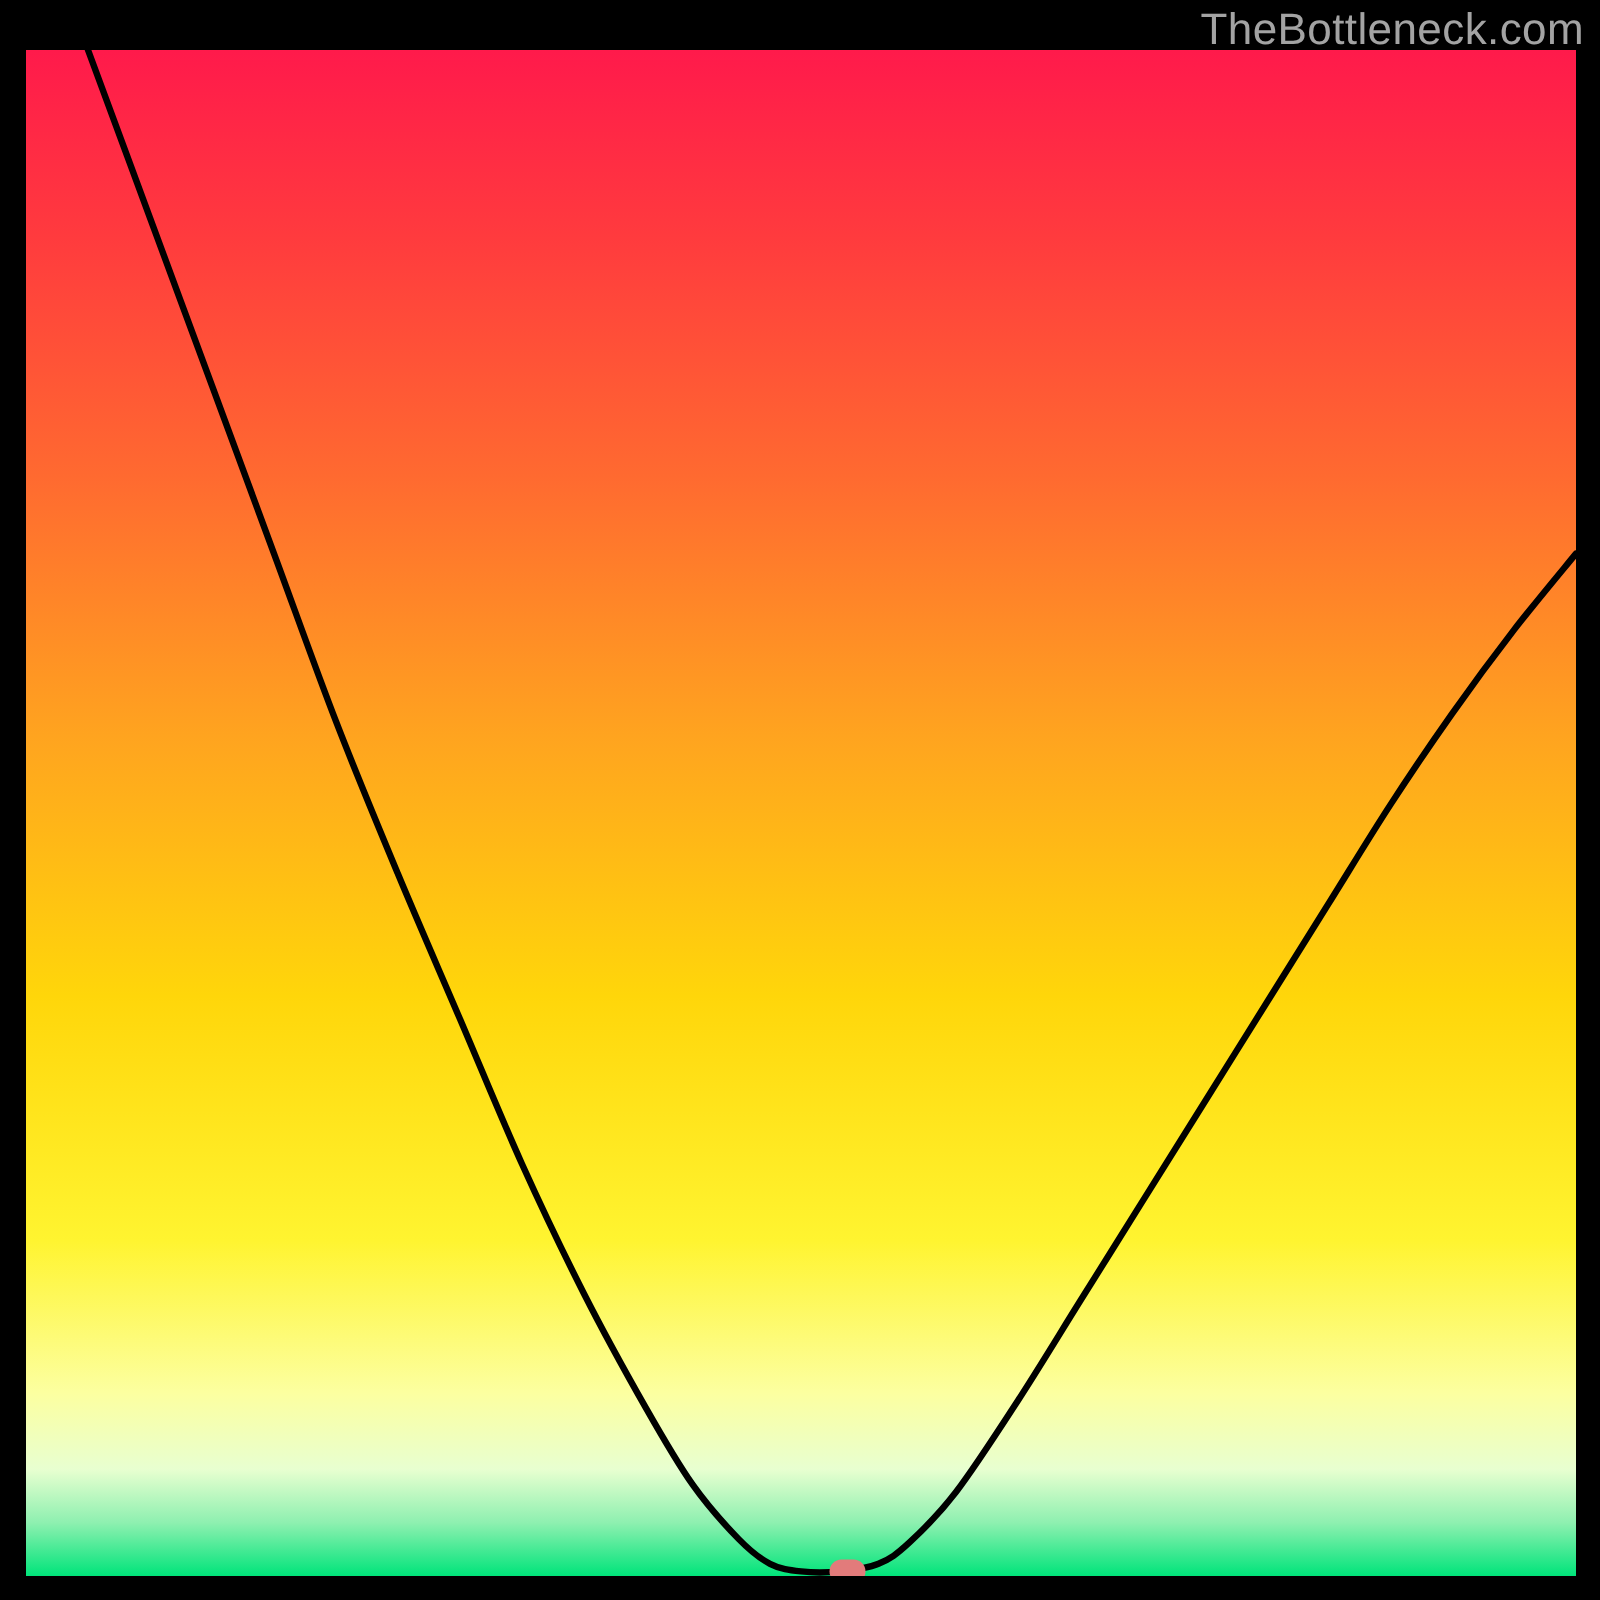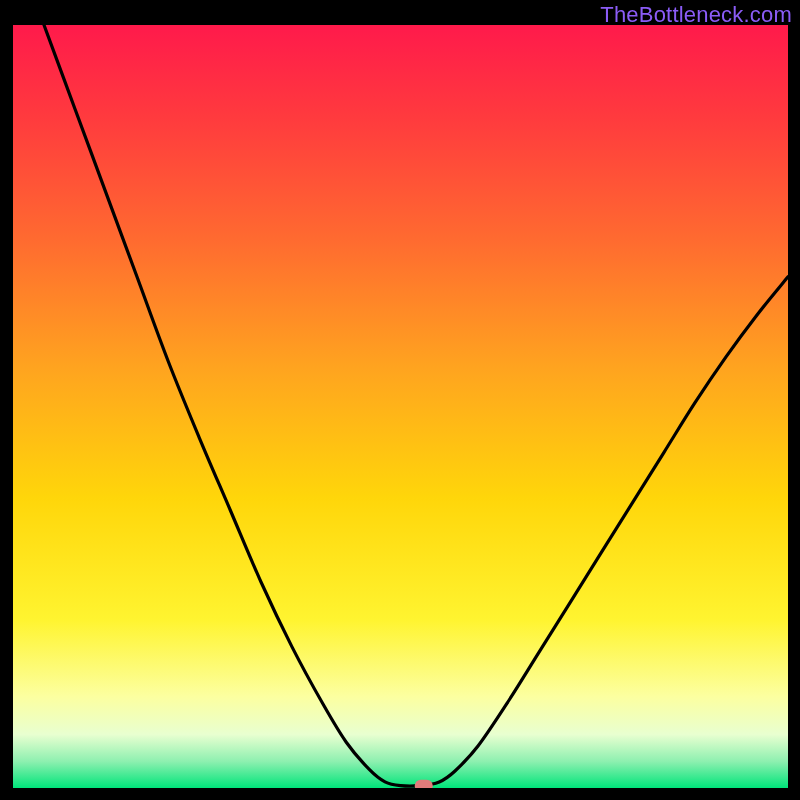--- a/index.html
+++ b/index.html
@@ -14,21 +14,21 @@
   .frame {
     position: relative;
     width: 800px;
     height: 800px;
     background: #000;
   }
   .watermark {
     position: absolute;
     top: 2px;
     right: 8px;
-    color: #8b5cf6;
+    color: #a3a3a3;
     font-size: 22px;
     font-weight: 500;
     letter-spacing: 0.2px;
     z-index: 5;
     user-select: none;
   }
   .plot-area {
     position: absolute;
     left: 13px;
     top: 25px;

